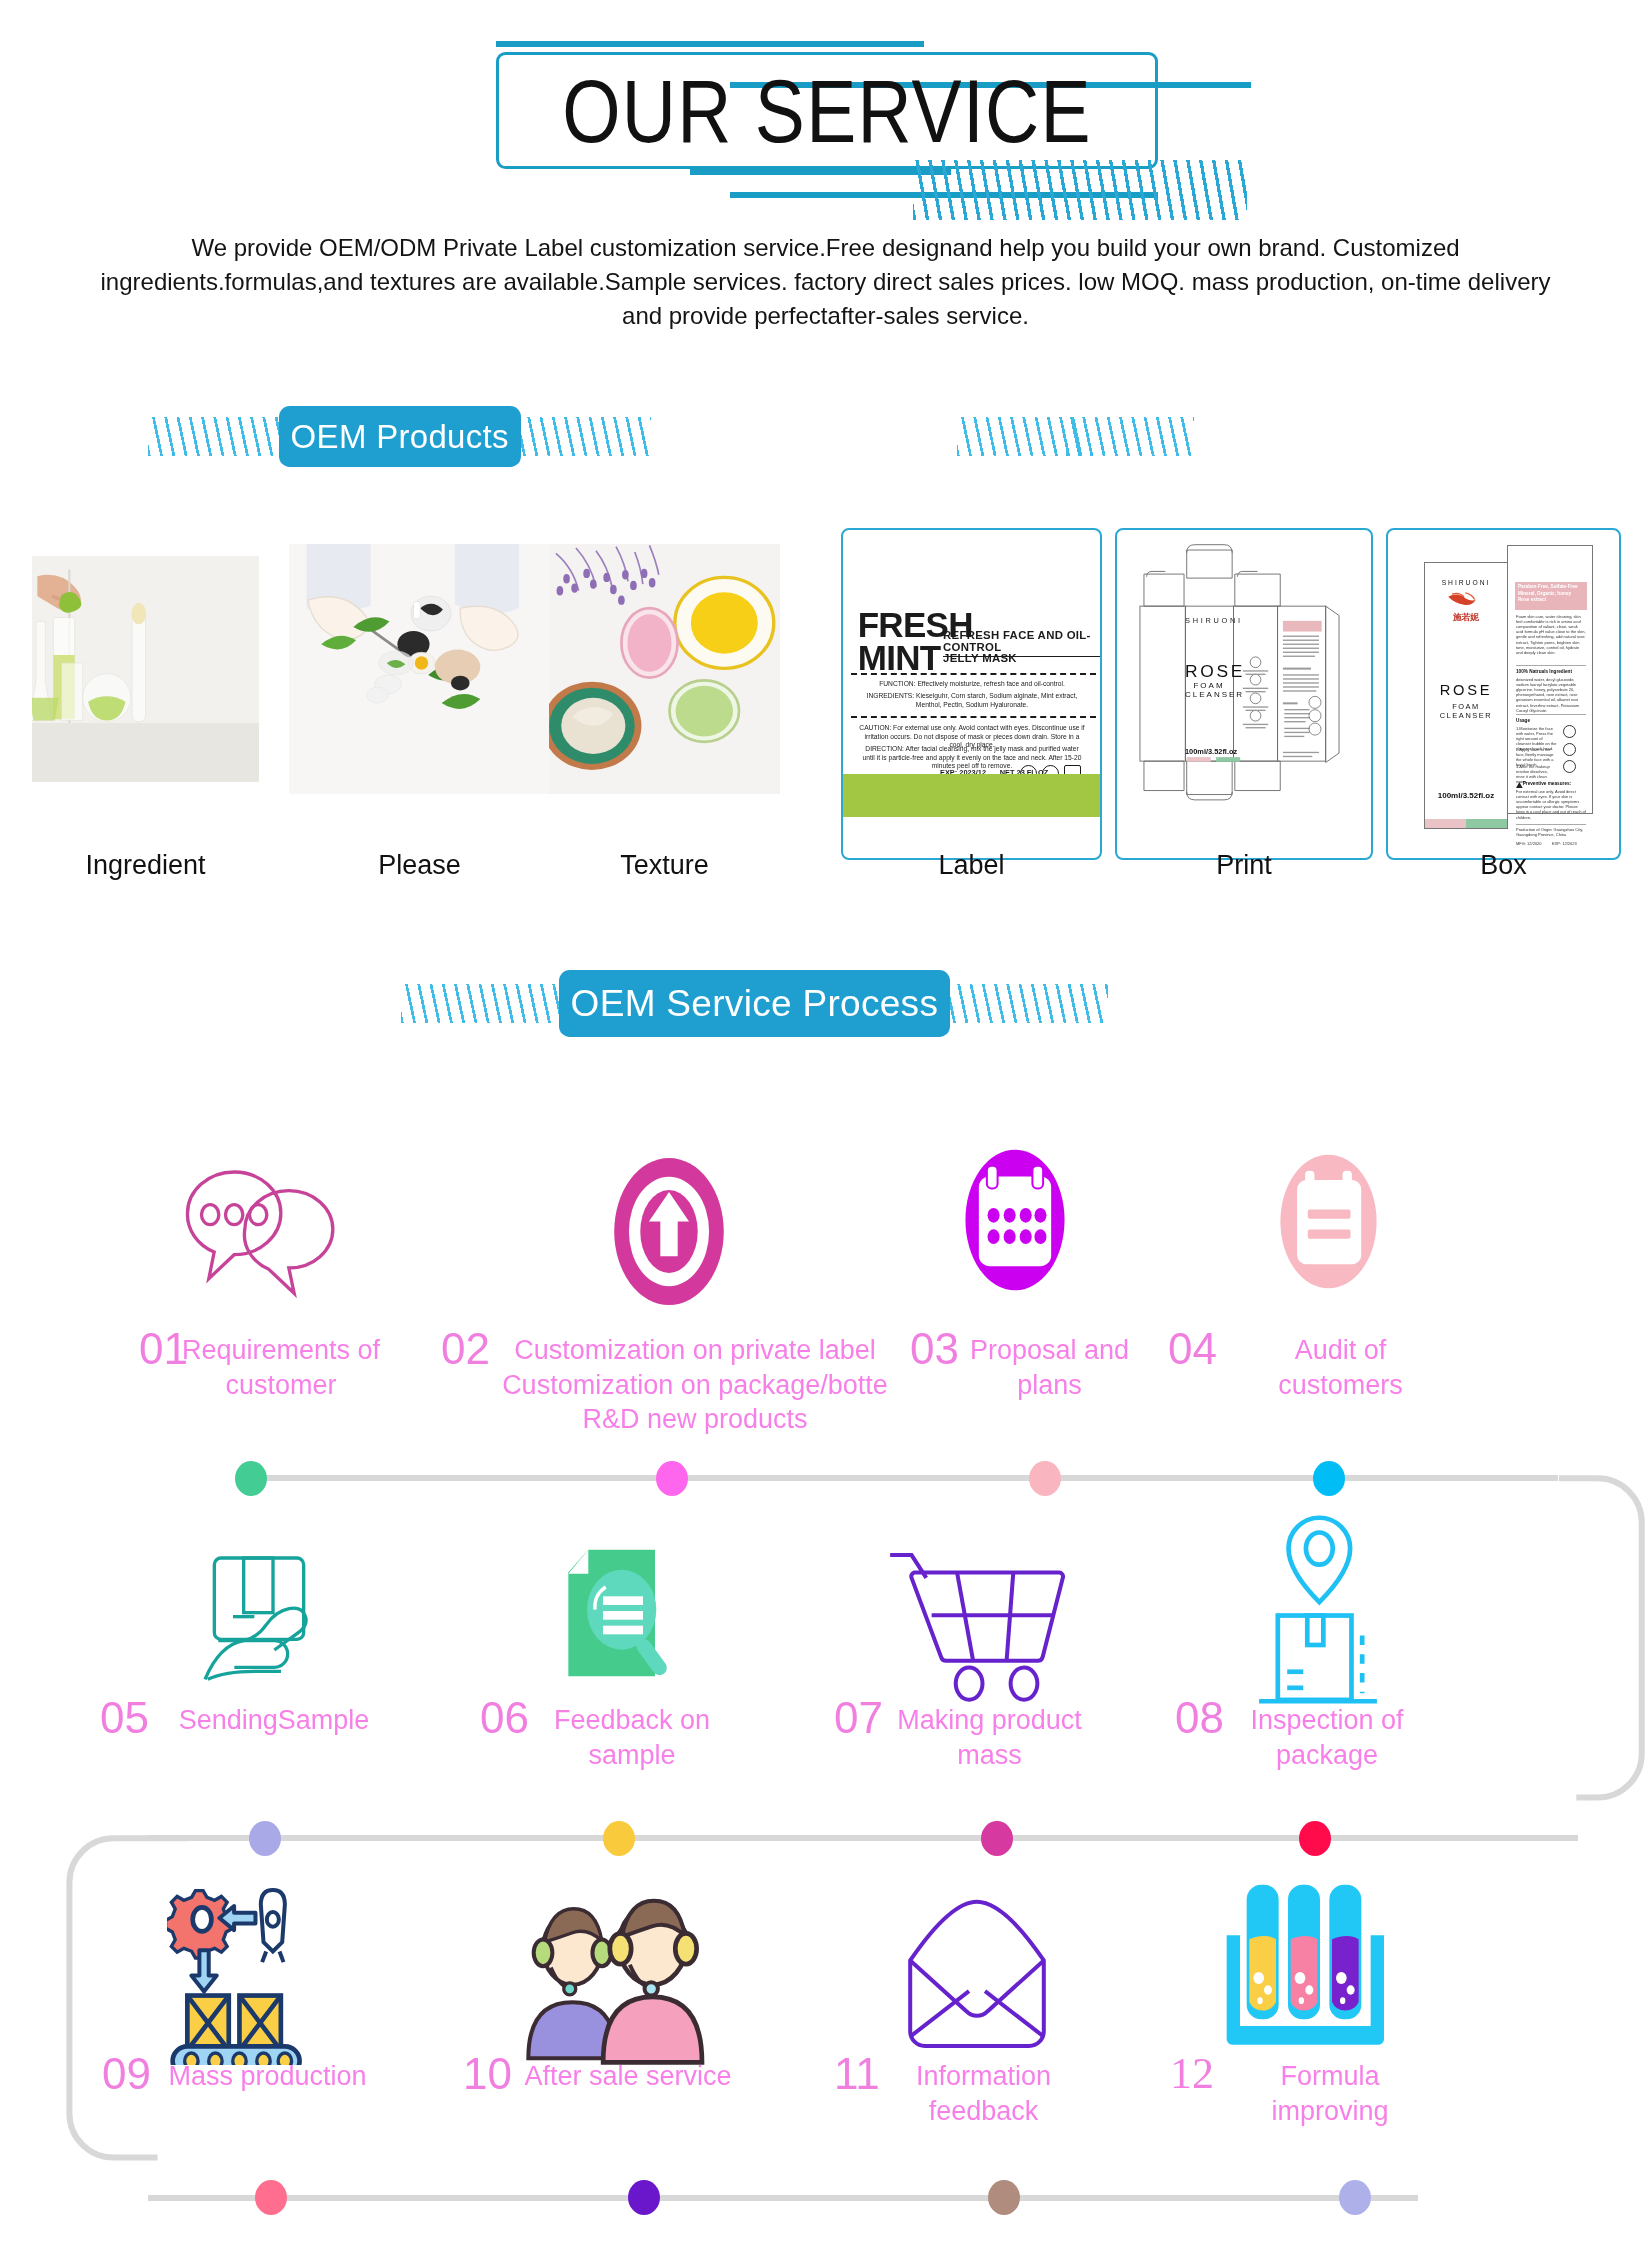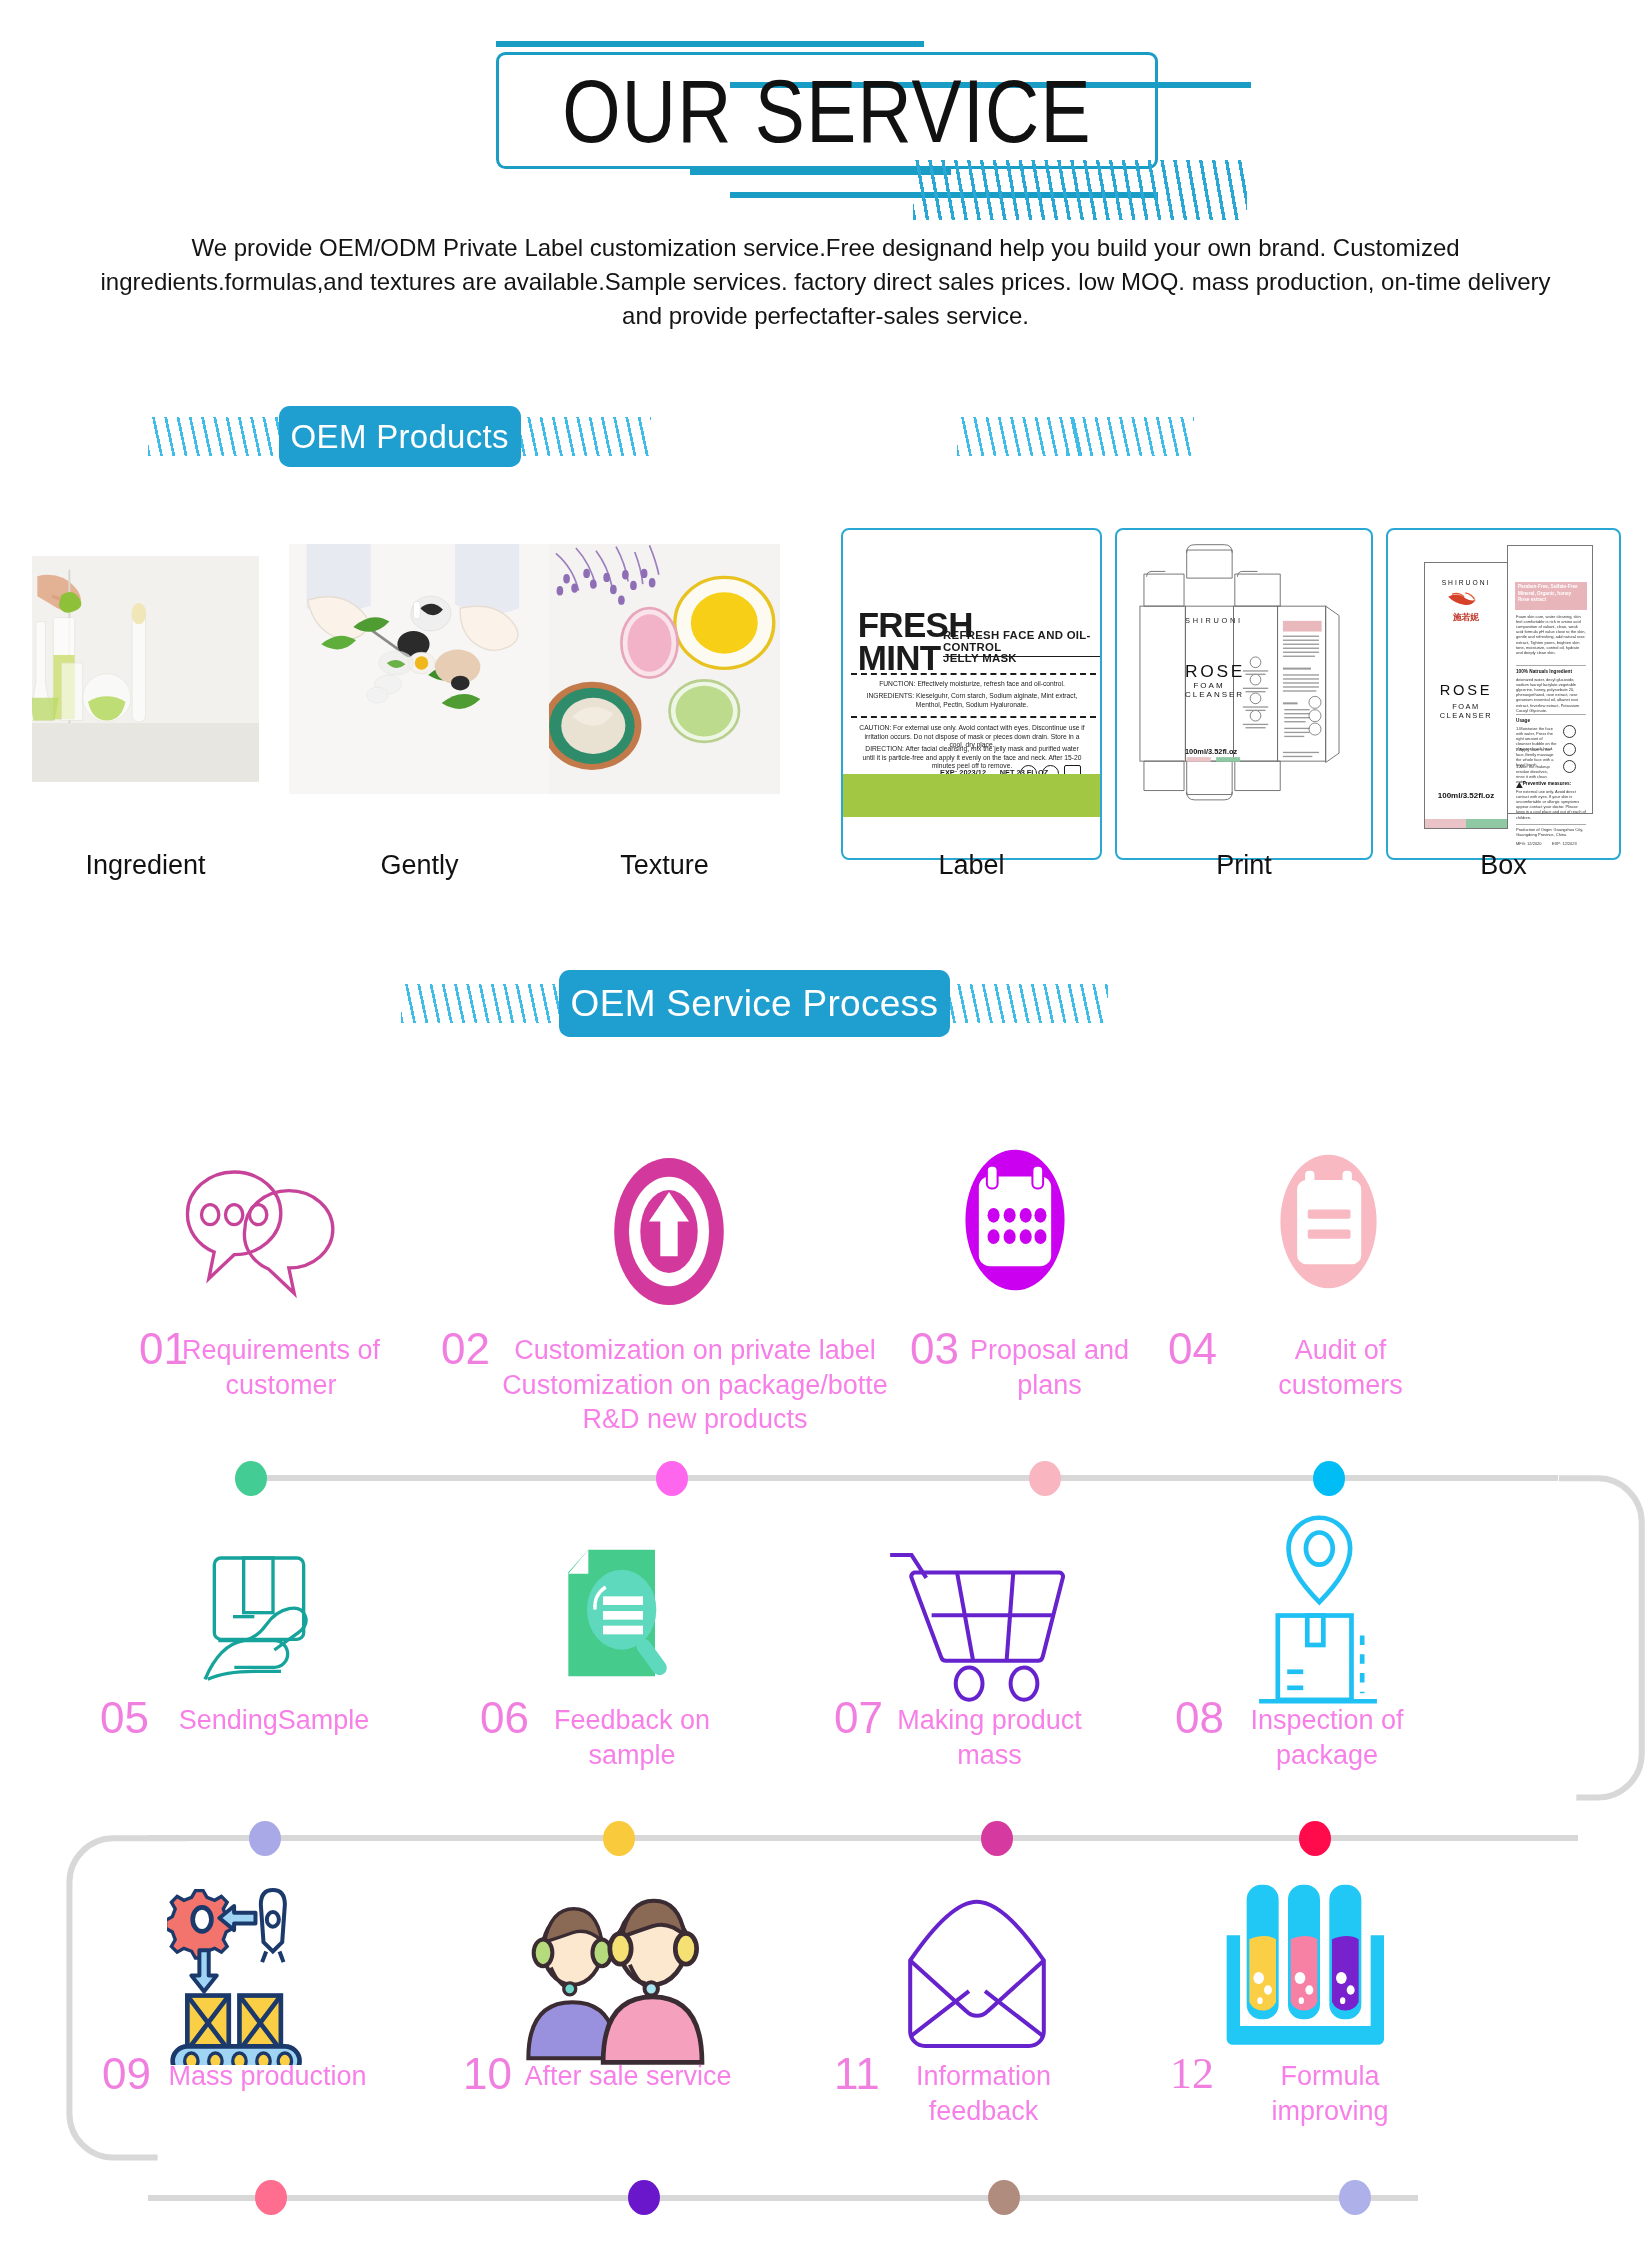--- a/index.html
+++ b/index.html
@@ -415,21 +415,21 @@
       <div style="position:absolute;top:49px;width:100%;text-align:center;font-size:8.7px;color:#c0392b;font-weight:700;">施若妮</div>
       <div class="bx-rose">ROSE</div>
       <div class="bx-foam">FOAM CLEANSER</div>
       <div class="bx-vol">100ml/3.52fl.oz</div>
       <div class="bx-strip" style="background:linear-gradient(90deg,#e9c3c6 0%,#e9c3c6 50%,#8ec9a4 50%,#8ec9a4 100%);"></div>
     </div>
   </div>
 </div>
 
 <div class="caption" id="cap-ingredient">Ingredient</div>
-<div class="caption" id="cap-formula">Gently</div>
+<div class="caption" id="cap-formula">Please</div>
 <div class="caption" id="cap-texture">Texture</div>
 <div class="caption" id="cap-label">Label</div>
 <div class="caption" id="cap-print">Print</div>
 <div class="caption" id="cap-box">Box</div>
 
 <div class="tl-line" style="left:251px; top:1475px; width:1307px; height:6px;"></div>
 
 <svg style="position:absolute; left:1524px; top:1461px;" width="134" height="374" viewBox="0 0 200 560">
   <path d="M52 26 H110 a66 66 0 0 1 66 66 V438 a66 66 0 0 1 -66 66 H78" fill="none" stroke="#d8d8d8" stroke-width="9"></path>
 </svg>

